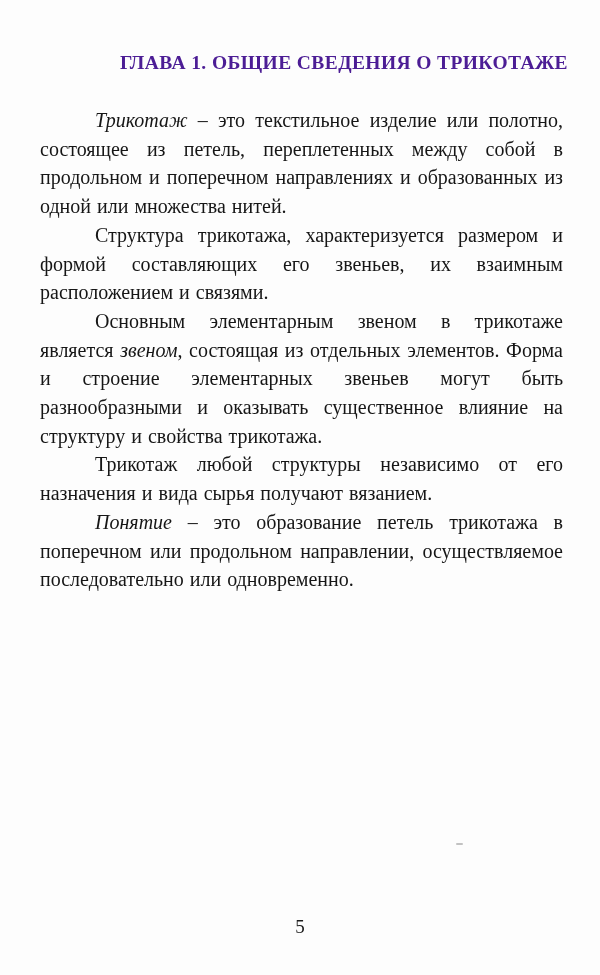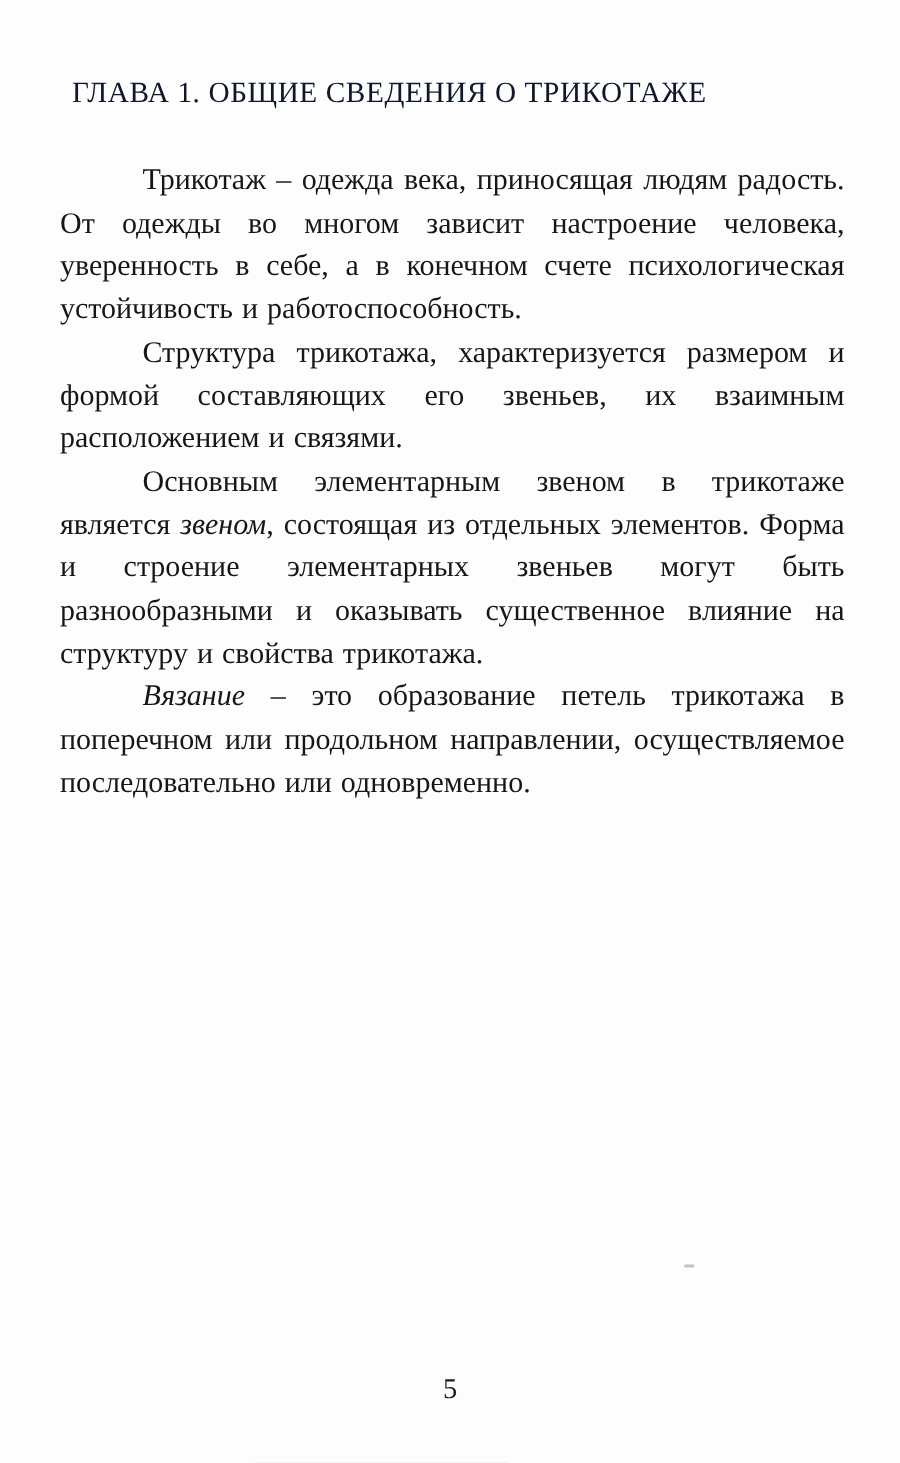--- a/index.html
+++ b/index.html
@@ -16,25 +16,25 @@
     color: #161616;
     font-family: "Liberation Serif", "DejaVu Serif", serif;
     overflow: hidden;
   }
   .chapter-title {
     position: absolute;
     top: 52px;
     left: 48px;
     width: 520px;
     margin: 0;
-    text-align: left;
+    text-align: right;
     font-size: 19.5px;
-    font-weight: normal;
+    font-weight: bold;
     letter-spacing: 0.4px;
-    color: #0f172a;
+    color: #4c1d95;
     white-space: nowrap;
   }
   .chapter-body {
     position: absolute;
     top: 106px;
     left: 40px;
     width: 523px;
   }
   .para {
     margin: 0;
@@ -66,22 +66,23 @@
     color: #1a1a1a;
   }
 </style>
 </head>
 <body>
 
 <div class="page">
   <h1 class="chapter-title">ГЛАВА 1. ОБЩИЕ СВЕДЕНИЯ О ТРИКОТАЖЕ</h1>
 
   <div class="chapter-body">
-      <p class="para"><span>Трикотаж – одежда века, приносящая людям радость. От одежды во многом зависит настроение человека, уверенность в себе, а в конечном счете психологическая устойчивость и работоспособность.</span></p>
+      <p class="para"><span class="em">Трикотаж</span><span> – это текстильное изделие или полотно, состоящее из петель, переплетенных между собой в продольном и поперечном направлениях и образованных из одной или множества нитей.</span></p>
       <p class="para"><span>Структура трикотажа, характеризуется размером и формой составляющих его звеньев, их взаимным расположением и связями.</span></p>
       <p class="para"><span>Основным элементарным звеном в трикотаже является </span><span class="em">звеном</span><span>, состоящая из отдельных элементов. Форма и строение элементарных звеньев могут быть разнообразными и оказывать существенное влияние на структуру и свойства трикотажа.</span></p>
-      <p class="para"><span class="em">Вязание</span><span> – это образование петель трикотажа в поперечном или продольном направлении, осуществляемое последовательно или одновременно.</span></p>
+      <p class="para"><span>Трикотаж любой структуры независимо от его назначения и вида сырья получают вязанием.</span></p>
+      <p class="para"><span class="em">Понятие</span><span> – это образование петель трикотажа в поперечном или продольном направлении, осуществляемое последовательно или одновременно.</span></p>
     </div>
 
   <div class="scan-artifact"></div>
 
   <div class="page-number">5</div>
 </div>
 
 </body></html>

